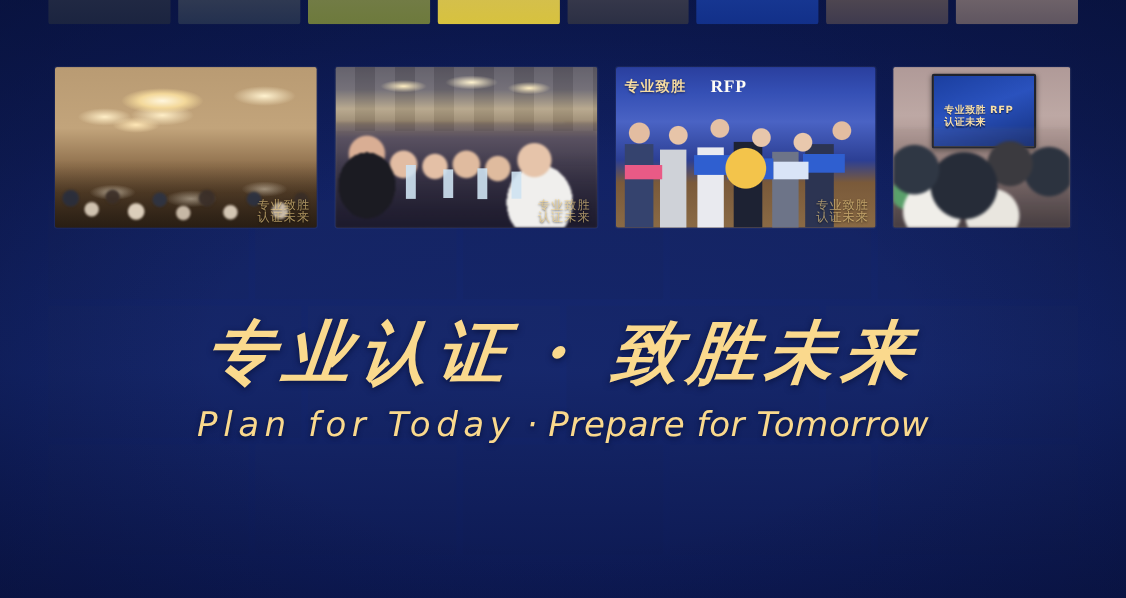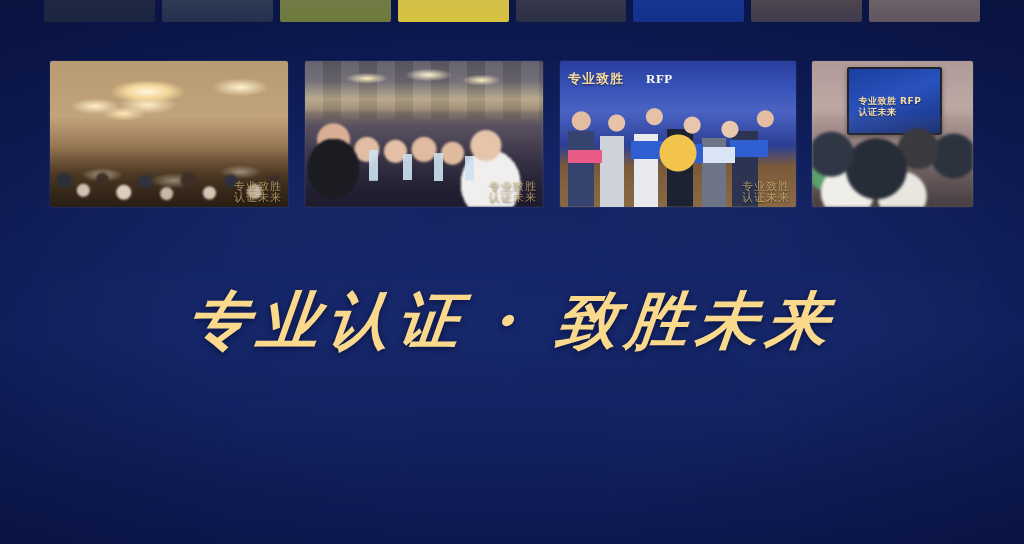--- a/index.html
+++ b/index.html
@@ -212,21 +212,21 @@
     font-size: 13px;
     font-weight: 700;
     letter-spacing: 1px;
     font-family: "DejaVu Sans", sans-serif;
     text-shadow: 0 1px 2px rgba(0,0,0,.55);
   }
   .p3 .banner-sub {
     position: absolute;
     left: 86px; top: 10px;
     color: #fffdf6;
-    font-size: 13px;
+    font-size: 16px;
     font-weight: 700;
     letter-spacing: .5px;
     font-family: "Liberation Serif", serif;
   }
   .p3 .row-people {
     position: absolute; left: 0; right: 0; bottom: 0; height: 72%;
     background-image:
       radial-gradient(circle at 9% 18%, #e3bda1 0 9px, transparent 10px),
       linear-gradient(180deg, #35436e 0 100%),
       radial-gradient(circle at 24% 20%, #e7c4a8 0 8px, transparent 9px),
@@ -419,15 +419,18 @@
 认证未来</div>
         </div>
         <div class="heads"></div>
       </div>
     </div>
 
   </div>
 
   <div class="headline-wrap">
     <div class="headline-cn">专业认证 · 致胜未来</div>
+    <div class="headline-en">
+      <span class="en-a">Plan for Today</span><span class="en-dot">·</span><span class="en-b">Prepare for Tomorrow</span>
+    </div>
   </div>
 
 </div>
 
 </body></html>

